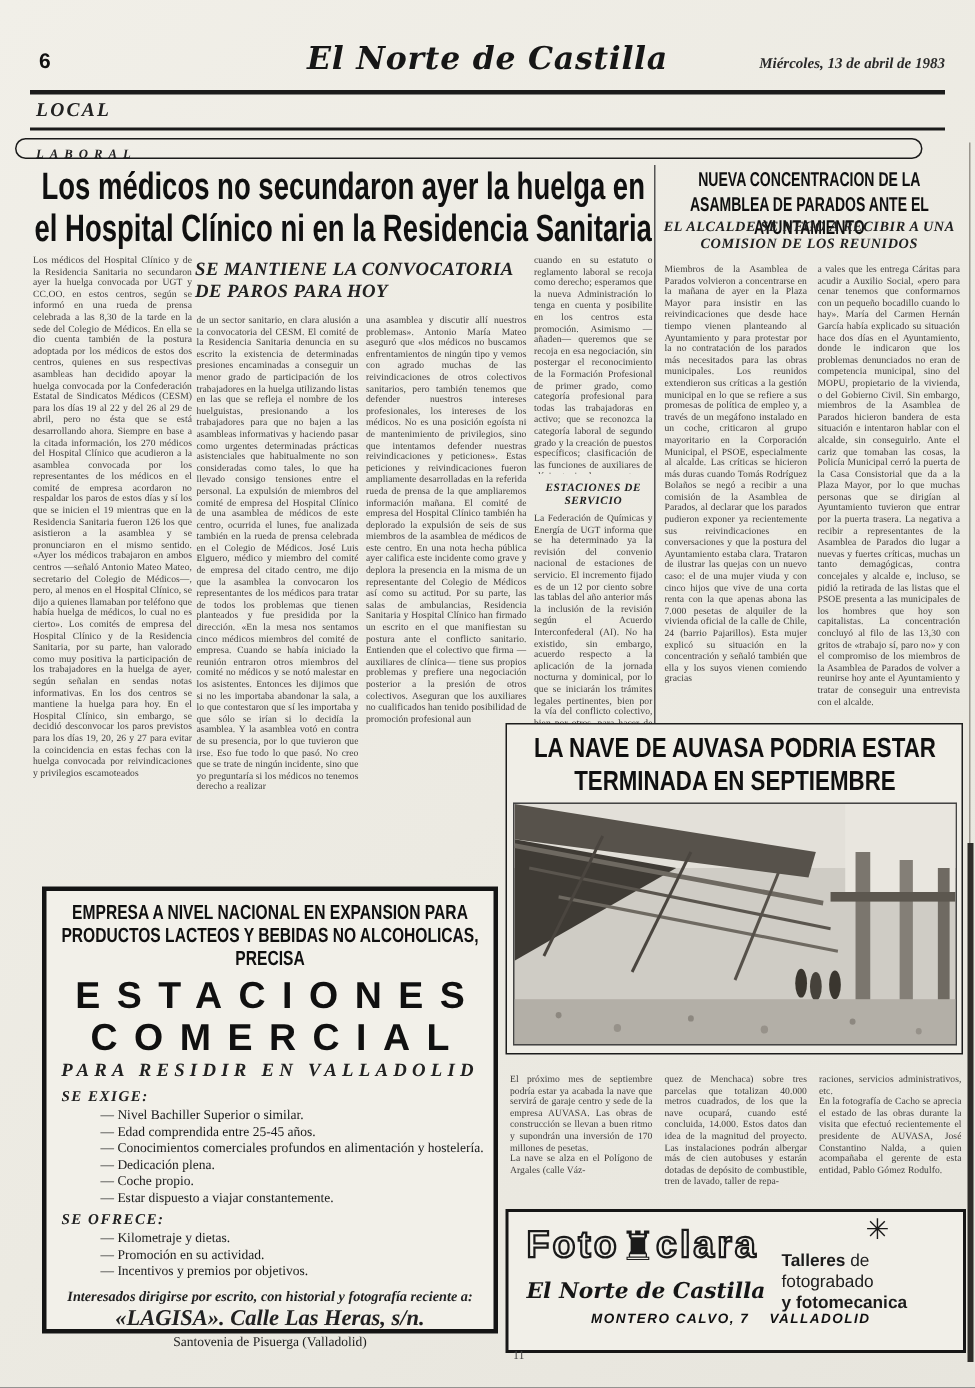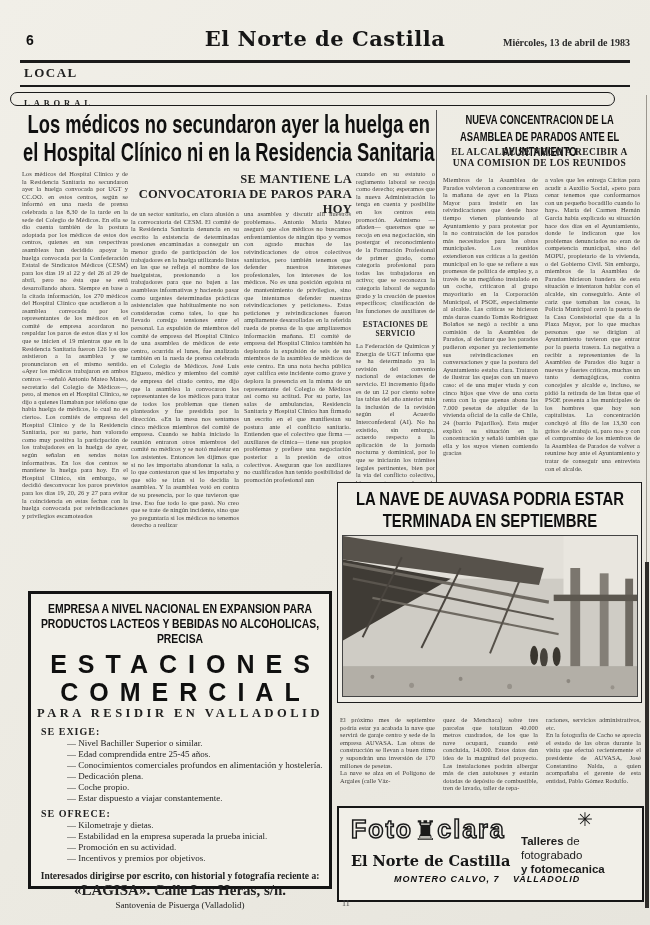--- a/index.html
+++ b/index.html
@@ -1,21 +1,21 @@
 <!DOCTYPE html>
 <html><head>
 <meta charset="utf-8">
 <style>
   html,body{margin:0;padding:0;background:#777;}
   .page{position:relative;width:650px;height:925px;margin:0 auto;overflow:hidden;
         background:linear-gradient(135deg,#f1efe8 0%,#eceae2 55%,#e7e5dd 100%);
         font-family:"Liberation Serif",serif;color:#222;}
   .abs{position:absolute;}
   .rule{background:#1b1b1b;}
-  .serifb{font-family:"Liberation Serif",serif;font-weight:bold;}
+  .serifb{font-family:"Liberation Serif",serif;font-weight:bold;font-style:italic;}
   .sansb{font-family:"Liberation Sans",sans-serif;font-weight:bold;color:#101010;}
   .cond{display:block;transform-origin:0 0;}
   .bodycol{font-size:6.4px;line-height:7.6px;text-align:justify;color:#3c3a38;
            overflow:hidden;letter-spacing:.05px;}
   .prelines{white-space:pre-line;}
   .capsule{border:1.6px solid #1b1b1b;border-radius:8px;}
   .adbox{border:3px solid #141414;background:#f2f0e9;}
   .item{font-size:9px;line-height:11px;color:#1c1c1c;padding-left:48px;text-indent:-12px;}
   .outline-letters{color:#f2f0e9;-webkit-text-stroke:1.5px #1a1a1a;
                    font-family:"Liberation Sans",sans-serif;font-weight:bold;letter-spacing:2px;}
@@ -43,21 +43,21 @@
 
   <div class="abs" style="left:436px;top:110px;width:1px;height:372px;background:#555;"></div>
 
   <div class="abs" style="left:441px;top:112px;width:197px;height:33px;">
     <span class="cond sansb" style="width:139%;transform:scale(0.72,1.02);font-size:13px;line-height:15.5px;text-align:center;">NUEVA CONCENTRACION DE LA ASAMBLEA DE PARADOS ANTE EL AYUNTAMIENTO</span>
   </div>
   <div class="abs serifb" style="left:441px;top:147px;width:197px;font-size:9.5px;line-height:11px;text-align:center;letter-spacing:.4px;">EL ALCALDE SE NEGO A RECIBIR A UNA COMISION DE LOS REUNIDOS</div>
 
   <div class="abs bodycol" style="left:22px;top:170px;width:106px;height:414px;">Los médicos del Hospital Clínico y de la Residencia Sanitaria no secundaron ayer la huelga convocada por UGT y CC.OO. en estos centros, según se informó en una rueda de prensa celebrada a las 8,30 de la tarde en la sede del Colegio de Médicos. En ella se dio cuenta también de la postura adoptada por los médicos de estos dos centros, quienes en sus respectivas asambleas han decidido apoyar la huelga convocada por la Confederación Estatal de Sindicatos Médicos (CESM) para los días 19 al 22 y del 26 al 29 de abril, pero no ésta que se está desarrollando ahora. Siempre en base a la citada información, los 270 médicos del Hospital Clínico que acudieron a la asamblea convocada por los representantes de los médicos en el comité de empresa acordaron no respaldar los paros de estos días y sí los que se inicien el 19 mientras que en la Residencia Sanitaria fueron 126 los que asistieron a la asamblea y se pronunciaron en el mismo sentido. «Ayer los médicos trabajaron en ambos centros —señaló Antonio Mateo Mateo, secretario del Colegio de Médicos—, pero, al menos en el Hospital Clínico, se dijo a quienes llamaban por teléfono que había huelga de médicos, lo cual no es cierto». Los comités de empresa del Hospital Clínico y de la Residencia Sanitaria, por su parte, han valorado como muy positiva la participación de los trabajadores en la huelga de ayer, según señalan en sendas notas informativas. En los dos centros se mantiene la huelga para hoy. En el Hospital Clínico, sin embargo, se decidió desconvocar los paros previstos para los días 19, 20, 26 y 27 para evitar la coincidencia en estas fechas con la huelga convocada por reivindicaciones y privilegios escamoteados</div>
 
-  <div class="abs serifb" style="left:130px;top:172px;width:222px;font-size:12.5px;line-height:15px;text-align:right;letter-spacing:.3px;">SE MANTIENE LA CONVOCATORIA DE PAROS PARA HOY</div>
+  <div class="abs serifb" style="left:130px;top:172px;width:222px;font-size:12.5px;line-height:15px;text-align:left;letter-spacing:.3px;">SE MANTIENE LA CONVOCATORIA DE PAROS PARA HOY</div>
 
   <div class="abs bodycol" style="left:131px;top:210px;width:108px;height:374px;">de un sector sanitario, en clara alusión a la convocatoria del CESM. El comité de la Residencia Sanitaria denuncia en su escrito la existencia de determinadas presiones encaminadas a conseguir un menor grado de participación de los trabajadores en la huelga utilizando listas en las que se refleja el nombre de los huelguistas, presionando a los trabajadores para que no bajen a las asambleas informativas y haciendo pasar como urgentes determinadas prácticas asistenciales que habitualmente no son consideradas como tales, lo que ha llevado consigo tensiones entre el personal. La expulsión de miembros del comité de empresa del Hospital Clínico de una asamblea de médicos de este centro, ocurrida el lunes, fue analizada también en la rueda de prensa celebrada en el Colegio de Médicos. José Luis Elguero, médico y miembro del comité de empresa del citado centro, me dijo que la asamblea la convocaron los representantes de los médicos para tratar de todos los problemas que tienen planteados y fue presidida por la dirección. «En la mesa nos sentamos cinco médicos miembros del comité de empresa. Cuando se había iniciado la reunión entraron otros miembros del comité no médicos y se notó malestar en los asistentes. Entonces les dijimos que si no les importaba abandonar la sala, a lo que contestaron que sí les importaba y que sólo se irían si lo decidía la asamblea. Y la asamblea votó en contra de su presencia, por lo que tuvieron que irse. Eso fue todo lo que pasó. No creo que se trate de ningún incidente, sino que yo preguntaría si los médicos no tenemos derecho a realizar</div>
   <div class="abs bodycol" style="left:244px;top:210px;width:107px;height:374px;">una asamblea y discutir allí nuestros problemas». Antonio María Mateo aseguró que «los médicos no buscamos enfrentamientos de ningún tipo y vemos con agrado muchas de las reivindicaciones de otros colectivos sanitarios, pero también tenemos que defender nuestros intereses profesionales, los intereses de los médicos. No es una posición egoísta ni de mantenimiento de privilegios, sino que intentamos defender nuestras reivindicaciones y peticiones». Estas peticiones y reivindicaciones fueron ampliamente desarrolladas en la referida rueda de prensa de la que ampliaremos información mañana. El comité de empresa del Hospital Clínico también ha deplorado la expulsión de seis de sus miembros de la asamblea de médicos de este centro. En una nota hecha pública ayer califica este incidente como grave y deplora la presencia en la misma de un representante del Colegio de Médicos así como su actitud. Por su parte, las salas de ambulancias, Residencia Sanitaria y Hospital Clínico han firmado un escrito en el que manifiestan su postura ante el conflicto sanitario. Entienden que el colectivo que firma —auxiliares de clínica— tiene sus propios problemas y prefiere una negociación posterior a la presión de otros colectivos. Aseguran que los auxiliares no cualificados han tenido posibilidad de promoción profesional aun</div>
 
   <div class="abs bodycol" style="left:356px;top:170px;width:79px;height:146px;">cuando en su estatuto o reglamento laboral se recoja como derecho; esperamos que la nueva Administración lo tenga en cuenta y posibilite en los centros esta promoción. Asimismo —añaden— queremos que se recoja en esa negociación, sin postergar el reconocimiento de la Formación Profesional de primer grado, como categoría profesional para todas las trabajadoras en activo; que se reconozca la categoría laboral de segundo grado y la creación de puestos específicos; clasificación de las funciones de auxiliares de clínica teniendo en cuenta que nuestra opinión sobre la filosofía a seguir por el empleado de Sanidad es la de trabajar en equipos técnicos.</div>
   <div class="abs serifb" style="left:356px;top:320px;width:79px;font-size:7.5px;line-height:9px;text-align:center;letter-spacing:.4px;">ESTACIONES DE SERVICIO</div>
   <div class="abs bodycol" style="left:356px;top:342px;width:79px;height:230px;">La Federación de Químicas y Energía de UGT informa que se ha determinado ya la revisión del convenio nacional de estaciones de servicio. El incremento fijado es de un 12 por ciento sobre las tablas del año anterior más la inclusión de la revisión según el Acuerdo Interconfederal (AI). No ha existido, sin embargo, acuerdo respecto a la aplicación de la jornada nocturna y dominical, por lo que se iniciarán los trámites legales pertinentes, bien por la vía del conflicto colectivo, bien por otros, para hacer de él una realidad.</div>
 
   <div class="abs bodycol" style="left:443px;top:176px;width:95px;height:304px;">Miembros de la Asamblea de Parados volvieron a concentrarse en la mañana de ayer en la Plaza Mayor para insistir en las reivindicaciones que desde hace tiempo vienen planteando al Ayuntamiento y para protestar por la no contratación de los parados más necesitados para las obras municipales. Los reunidos extendieron sus críticas a la gestión municipal en lo que se refiere a sus promesas de política de empleo y, a través de un megáfono instalado en un coche, criticaron al grupo mayoritario en la Corporación Municipal, el PSOE, especialmente al alcalde. Las críticas se hicieron más duras cuando Tomás Rodríguez Bolaños se negó a recibir a una comisión de la Asamblea de Parados, al declarar que los parados pudieron exponer ya recientemente sus reivindicaciones en conversaciones y que la postura del Ayuntamiento estaba clara. Trataron de ilustrar las quejas con un nuevo caso: el de una mujer viuda y con cinco hijos que vive de una corta renta con la que apenas abona las 7.000 pesetas de alquiler de la vivienda oficial de la calle de Chile, 24 (barrio Pajarillos). Esta mujer explicó su situación en la concentración y señaló también que ella y los suyos vienen comiendo gracias</div>
   <div class="abs bodycol" style="left:545px;top:176px;width:95px;height:304px;">a vales que les entrega Cáritas para acudir a Auxilio Social, «pero para cenar tenemos que conformarnos con un pequeño bocadillo cuando lo hay». María del Carmen Hernán García había explicado su situación hace dos días en el Ayuntamiento, donde le indicaron que los problemas denunciados no eran de competencia municipal, sino del MOPU, propietario de la vivienda, o del Gobierno Civil. Sin embargo, miembros de la Asamblea de Parados hicieron bandera de esta situación e intentaron hablar con el alcalde, sin conseguirlo. Ante el cariz que tomaban las cosas, la Policía Municipal cerró la puerta de la Casa Consistorial que da a la Plaza Mayor, por lo que muchas personas que se dirigían al Ayuntamiento tuvieron que entrar por la puerta trasera. La negativa a recibir a representantes de la Asamblea de Parados dio lugar a nuevas y fuertes críticas, muchas un tanto demagógicas, contra concejales y alcalde e, incluso, se pidió la retirada de las listas que el PSOE presenta a las municipales de los hombres que hoy son capitalistas. La concentración concluyó al filo de las 13,30 con gritos de «trabajo sí, paro no» y con el compromiso de los miembros de la Asamblea de Parados de volver a reunirse hoy ante el Ayuntamiento y tratar de conseguir una entrevista con el alcalde.</div>
@@ -115,21 +115,20 @@
     <div class="serifb" style="font-size:10px;margin:5px 0 1px 10px;letter-spacing:1px;">SE EXIGE:</div>
     <div class="item">— Nivel Bachiller Superior o similar.</div>
     <div class="item">— Edad comprendida entre 25-45 años.</div>
     <div class="item">— Conocimientos comerciales profundos en alimentación y hostelería.</div>
     <div class="item">— Dedicación plena.</div>
     <div class="item">— Coche propio.</div>
     <div class="item">— Estar dispuesto a viajar constantemente.</div>
 
     <div class="serifb" style="font-size:10px;margin:4px 0 1px 10px;letter-spacing:1px;">SE OFRECE:</div>
     <div class="item">— Kilometraje y dietas.</div>
-    <div class="item">— Estabilidad en la empresa superada la prueba inicial.</div>
     <div class="item">— Promoción en su actividad.</div>
     <div class="item">— Incentivos y premios por objetivos.</div>
 
     <div class="serifb" style="text-align:center;font-size:9.5px;margin-top:7px;">Interesados dirigirse por escrito, con historial y fotografía reciente a:</div>
     <div class="serifb" style="text-align:center;font-size:15px;margin-top:1px;">«LAGISA». Calle Las Heras, s/n.</div>
     <div style="text-align:center;font-size:9px;margin-top:1px;">Santovenia de Pisuerga (Valladolid)</div>
   </div>
 
   <div class="abs" style="left:337px;top:806px;width:303px;height:92px;border:2px solid #161616;background:#f1efe8;">
     <div class="abs" style="left:12px;top:8px;width:160px;font-size:25px;line-height:26px;">

